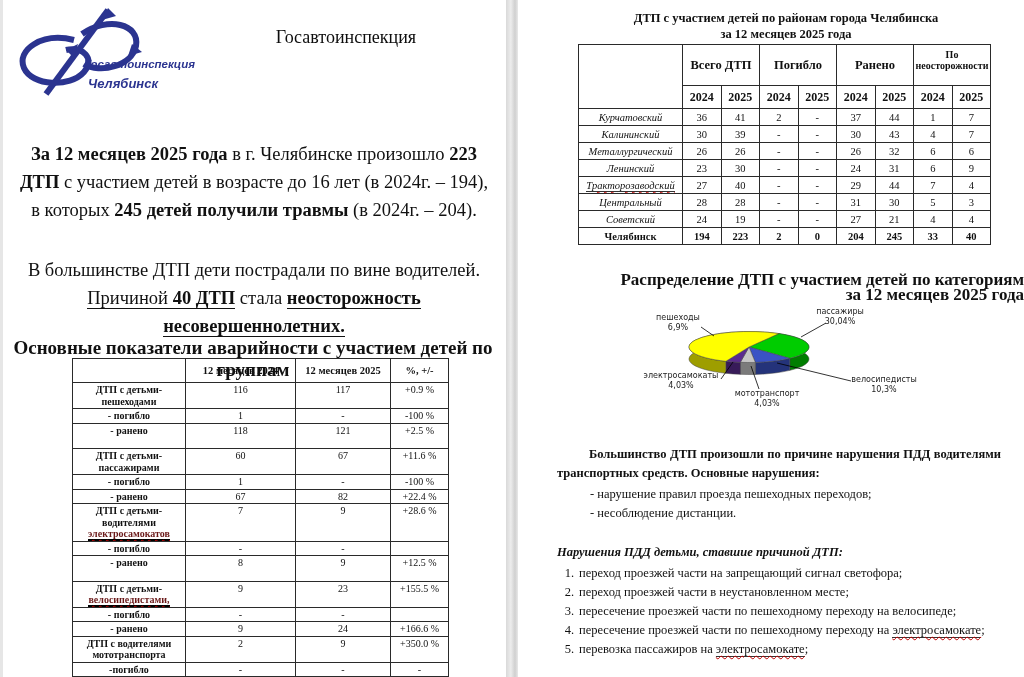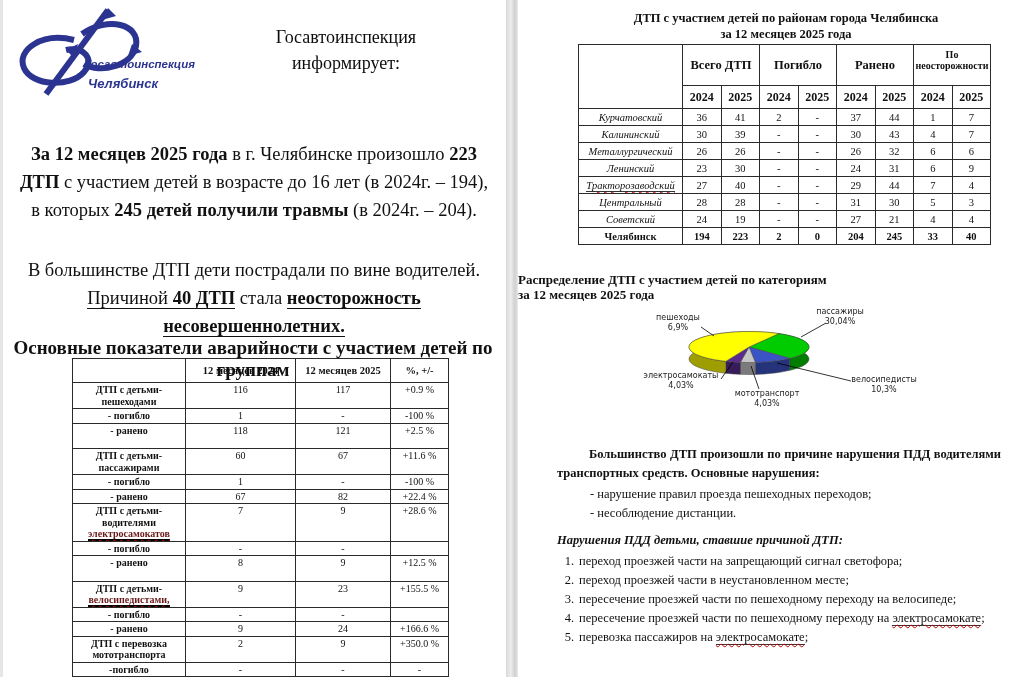--- a/index.html
+++ b/index.html
@@ -36,30 +36,30 @@
   #district-table th{font-weight:bold;padding:2px 1px;}
   #district-table .grp{font-size:12.5px;height:34px;}
   #district-table .grp.small{font-size:10px;vertical-align:top;padding-top:4px;}
   #district-table .yr{font-size:12px;height:18px;}
   #district-table td{text-align:center;padding:2.5px 1px;}
   #district-table td.dist{font-style:italic;}
   #district-table tr.total td{font-weight:bold;font-style:normal;}
   .wavy{text-decoration:underline wavy #c00000 1px;text-underline-offset:2px;}
   .solidu{border-bottom:1px solid #333;}
 
-  .chart-title{left:0;top:272px;width:506px;text-align:left;font-weight:bold;font-size:13px;line-height:15px;}
+  .chart-title{left:0;top:272px;width:506px;text-align:right;font-weight:bold;font-size:17px;line-height:15px;}
   #chart-box{left:40px;top:303px;width:440px;height:125px;}
   #pie-svg{position:absolute;left:0;top:0;}
   .pie-lbl{position:absolute;width:120px;text-align:center;
            font-family:"DejaVu Sans","Liberation Sans",sans-serif;font-size:8px;line-height:10px;color:#222;}
 
   #rtext{left:39px;top:445px;width:444px;font-size:12.5px;line-height:19px;}
   .jpara{font-weight:bold;text-align:justify;text-indent:32px;margin:0 0 2px 0;}
   .dashitem{padding-left:33px;}
-  .cv-head{font-weight:bold;font-style:italic;margin:8px 0 2px 0;}
+  .cv-head{font-weight:bold;font-style:italic;margin:20px 0 2px 0;}
   #cv-list{margin:0;}
   .cv-item{display:flex;gap:5px;}
   .cv-num{min-width:17px;text-align:right;flex:0 0 auto;}
   .cv-text{flex:1;text-align:justify;}
 
   
   #logo{left:12px;top:6px;width:190px;height:96px;}
   .logo-txt{position:absolute;font-family:"Liberation Sans","DejaVu Sans",sans-serif;
             font-weight:bold;font-style:italic;color:#2b3490;}
 </style>
@@ -82,21 +82,20 @@
           <polygon points="120,38 130,46 116,50"></polygon>
           <polygon points="96,2 104,10 90,14"></polygon>
         </g>
       </svg>
       <span class="logo-txt" style="left:72px;top:52px;font-size:11.5px;">Госавтоинспекция</span>
       <span class="logo-txt" style="left:76px;top:70px;font-size:13px;">Челябинск</span>
     </div>
 
     <div class="abs hdr">
       <div>Госавтоинспекция</div>
-      <div>информирует:</div>
     </div>
 
     <div class="abs p-intro">
       <span class="b">За 12 месяцев 2025 года</span><span> в г. Челябинске произошло </span><span class="b">223 ДТП</span><span> с участием детей в возрасте до 16 лет (в 2024г. – 194), в которых </span><span class="b">245 детей получили травмы</span><span> (в 2024г. – 204).</span>
     </div>
 
     <div class="abs p-cause">
       <span>В большинстве ДТП дети пострадали по вине водителей. </span><span class="u">Причиной </span><span class="b u">40 ДТП</span><span> стала </span><span class="b u">неосторожность несовершеннолетних.</span>
     </div>
 
@@ -184,21 +183,21 @@
             <td>-</td>
             <td></td>
           </tr>
           <tr>
             <td class="lbl"><span>- ранено</span></td>
             <td>9</td>
             <td>24</td>
             <td>+166.6 %</td>
           </tr>
           <tr>
-            <td class="lbl"><span>ДТП с перевозка</span><br><span>мототранспорта</span></td>
+            <td class="lbl"><span>ДТП с водителями</span><br><span>мототранспорта</span></td>
             <td>2</td>
             <td>9</td>
             <td>+350.0 %</td>
           </tr>
           <tr>
             <td class="lbl"><span>-погибло</span></td>
             <td>-</td>
             <td>-</td>
             <td>-</td>
           </tr>

